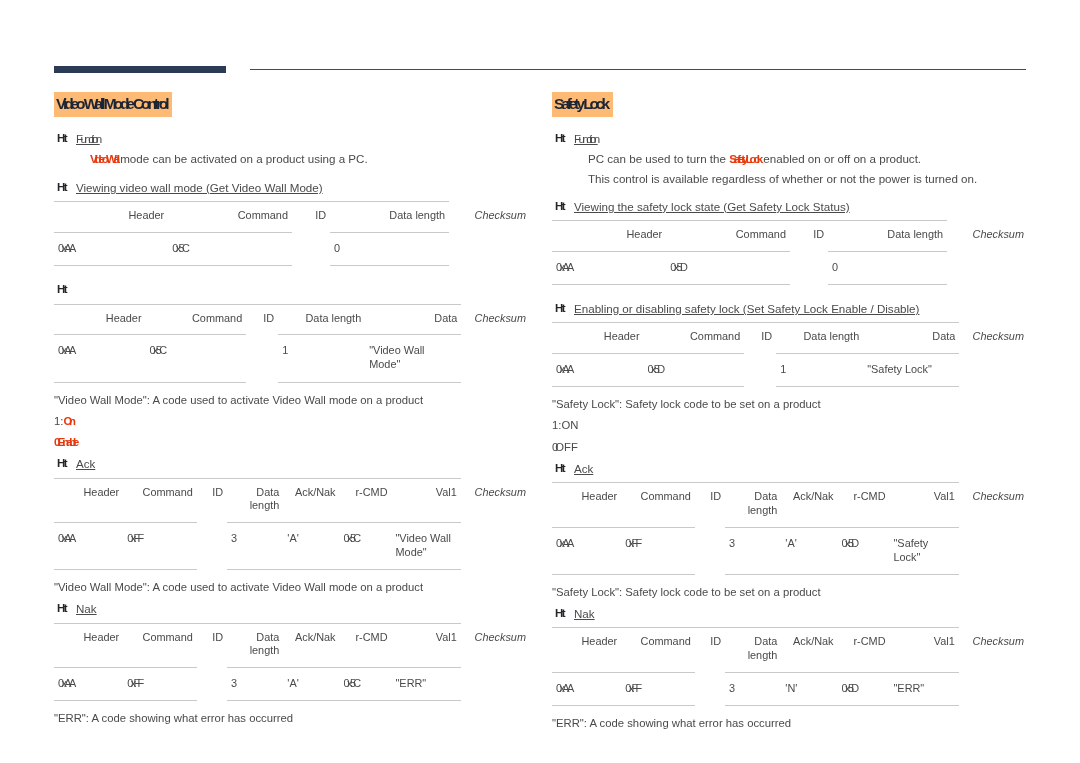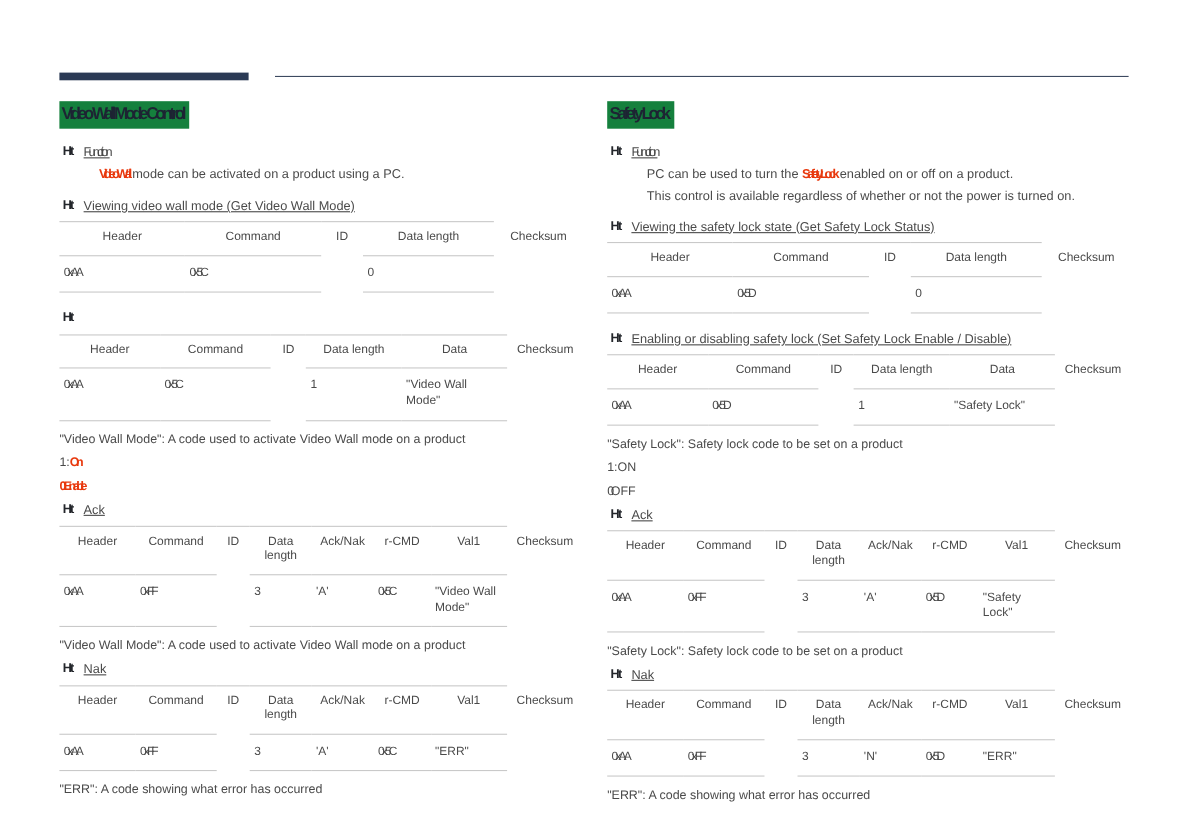--- a/index.html
+++ b/index.html
@@ -59,21 +59,21 @@
     box-sizing: border-box;
   }
   .col {
     width: 476px;
     flex: 0 0 476px;
   }
 
   
   .sec-title {
     display: inline-block;
-    background: #15803d;
+    background: #fdba74;
     color: #1d2433;
     font-size: 15.5px;
     font-weight: bold;
     line-height: 1.28;
     padding: 2px 6px 3px 2px;
     margin: 0 0 13px 0;
     letter-spacing: -0.2px;
   }
   
   .sq { letter-spacing: -3.1px; }
@@ -118,21 +118,21 @@
   table.cmd {
     width: 100%;
     border-collapse: collapse;
     margin: 5px 0 0 0;
     font-size: 10.9px;
     color: #4a4a4a;
     table-layout: fixed;
   }
   table.cmd thead th {
     font-weight: normal;
-    text-align: center;
+    text-align: right;
     padding: 7px 4px 9px 4px;
     vertical-align: top;
     line-height: 1.26;
     border-top: 1px solid #c9c9c9;
     color: #4a4a4a;
   }
   table.cmd tbody td {
     text-align: left;
     padding: 8px 4px 10px 4px;
     vertical-align: top;
@@ -141,20 +141,21 @@
     border-bottom: 1px solid #c9c9c9;
     color: #4a4a4a;
   }
   
   table.cmd tbody td.norule {
     border-top: 1px solid transparent;
     border-bottom: 1px solid transparent;
   }
   table.cmd thead th.noline {
     border-top: 1px solid transparent;
+    font-style: italic;
   }
 
   .note {
     font-size: 11.3px;
     color: #4a4a4a;
     line-height: 1.5;
     margin: 9px 0 0 0;
   }
   .vallist {
     font-size: 11.3px;

